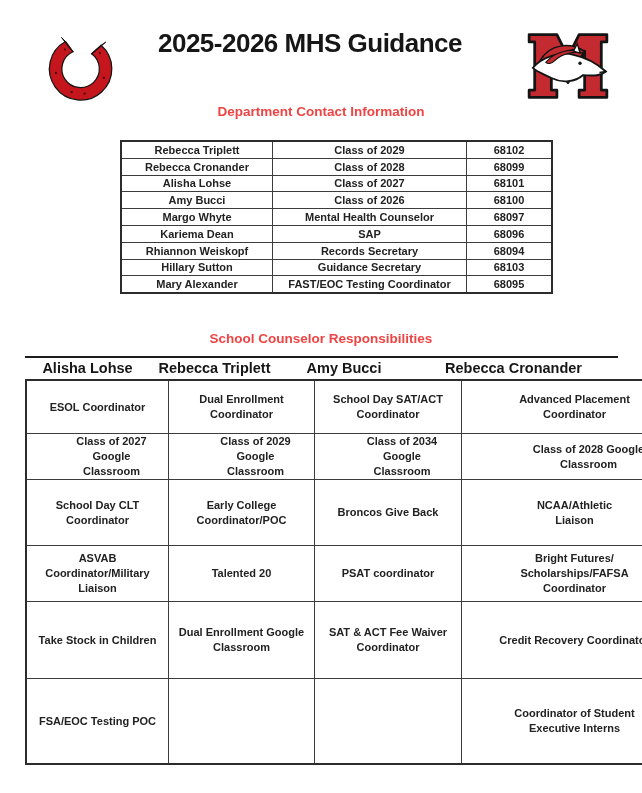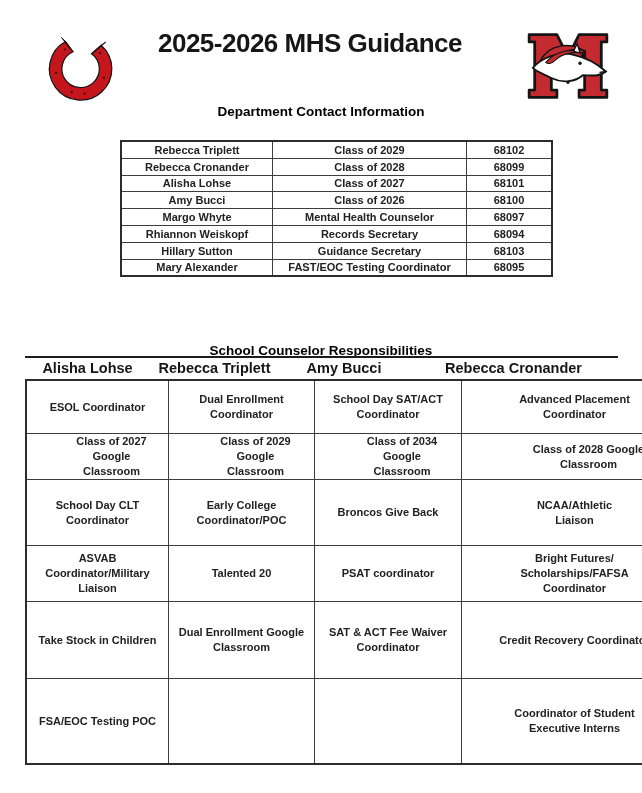--- a/index.html
+++ b/index.html
@@ -10,24 +10,24 @@
   
   .main-title{
     position:absolute;top:28px;left:0;width:620px;text-align:center;
     font-size:26px;font-weight:bold;letter-spacing:-0.5px;color:#161616;
   }
   .logo-left{position:absolute;top:26px;left:40px;width:82px;height:78px;}
   .logo-right{position:absolute;top:29px;left:521px;width:94px;height:74px;}
   
   .section-title{
     position:absolute;left:0;width:642px;text-align:center;
-    font-size:13.5px;font-weight:bold;color:#000000;
+    font-size:13.5px;font-weight:bold;color:#ef4444;
   }
   #contact-title{top:104px;}
-  #resp-title{top:343px;text-align:center;}
+  #resp-title{top:331px;text-align:center;}
   
   table{border-collapse:collapse;table-layout:fixed;}
   .contact-table{
     position:absolute;top:140px;left:120px;width:403px;
   }
   .contact-table td{
     border:1px solid #3c3c3c;height:15.8px;padding:0 4px;
     text-align:center;vertical-align:middle;
     font-size:11px;font-weight:bold;color:#222;line-height:1.1;
     overflow:hidden;white-space:nowrap;
@@ -122,20 +122,25 @@
         <td>Amy Bucci</td>
         <td>Class of 2026</td>
         <td>68100</td>
       </tr>
       <tr>
         <td>Margo Whyte</td>
         <td>Mental Health Counselor</td>
         <td>68097</td>
       </tr>
       <tr>
+        <td>Kariema Dean</td>
+        <td>SAP</td>
+        <td>68096</td>
+      </tr>
+      <tr>
         <td>Rhiannon Weiskopf</td>
         <td>Records Secretary</td>
         <td>68094</td>
       </tr>
       <tr>
         <td>Hillary Sutton</td>
         <td>Guidance Secretary</td>
         <td>68103</td>
       </tr>
       <tr>

